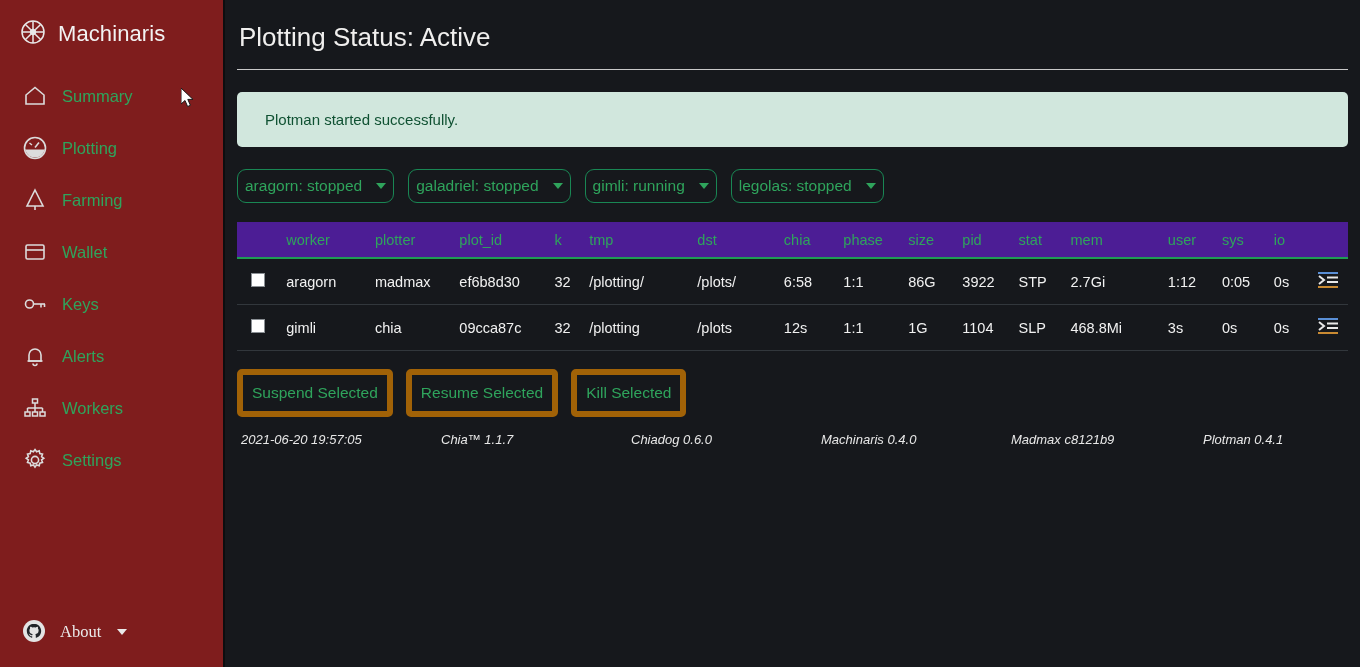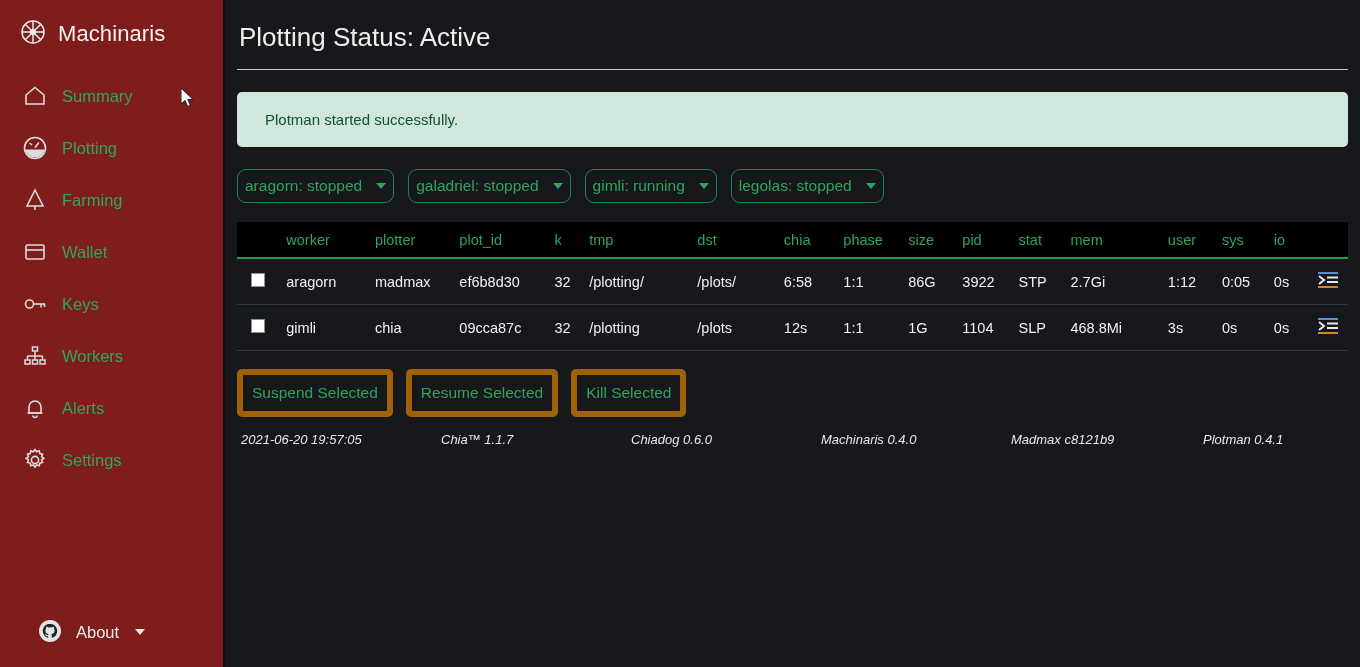--- a/index.html
+++ b/index.html
@@ -27,21 +27,21 @@
   .nav { margin-top: 16px; display: flex; flex-direction: column; }
   .nav-item {
     display: flex; align-items: center; gap: 14px;
     height: 52px; padding-left: 22px; cursor: pointer;
   }
   .nav-label { color: #2fa45c; font-size: 16.5px; }
   .nav-icon { width: 26px; height: 26px; display:block; flex: 0 0 26px; }
   .about-wrap { position: absolute; left: 0; bottom: 18px; width: 100%; }
   .about-item {
     display: flex; align-items: center; gap: 12px;
-    padding-left: 38px; height: 34px; cursor: pointer;
+    padding-left: 22px; height: 34px; cursor: pointer; font-family: Liberation Serif, serif;
   }
   .about-label { color: #eaeaea; font-size: 16.5px; }
   .caret {
     width: 0; height: 0; border-left: 5px solid transparent;
     border-right: 5px solid transparent; border-top: 6px solid currentColor;
     margin-left: 4px; display: inline-block;
   }
   .cursor { position: absolute; left: 181px; top: 88px; }
 
   
@@ -63,21 +63,21 @@
     border: 1px solid #198754; color: #2fa45c;
     background: transparent; border-radius: 9px;
     font-family: "Liberation Sans", sans-serif;
     font-size: 15.5px; padding: 7px 7px;
     display: flex; align-items: center; gap: 10px; cursor: pointer;
   }
   .btn-outline-green .caret { border-top-color: #2fa45c; }
 
   
   table.plots { width: 100%; border-collapse: collapse; table-layout: fixed; }
-  table.plots thead tr { background: #000000; }
+  table.plots thead tr { background: #4c1d95; }
   table.plots thead th {
     color: #2fa45c; font-size: 14.5px; font-weight: 400;
     text-align: left; padding: 10px 6px 9px 6px;
     border-bottom: 2px solid #1f9c54;
   }
   table.plots tbody td {
     color: #f1f1f1; font-size: 14.5px; font-weight: 400;
     text-align: left; padding: 12px 6px;
     border-bottom: 1px solid #32373c;
   }
@@ -196,44 +196,44 @@
             <line x1="19" y1="13" x2="19" y2="16.5"></line>
             <line x1="22.5" y1="13" x2="22.5" y2="16"></line>
           </svg>
         </span>
         <span class="nav-label">Keys</span>
       </div>
 
 
       <div class="nav-item">
         <span class="nav-icon">
+          <svg width="26" height="26" viewBox="0 0 26 26" fill="none" stroke="#dcdcdc" stroke-width="1.6">
+            <path d="M7 18 V12 a6 6 0 0 1 12 0 v6 Z"></path>
+            <line x1="5.5" y1="18" x2="20.5" y2="18"></line>
+            <path d="M11 20.5 a2 2 0 0 0 4 0"></path>
+          </svg>
+        </span>
+        <span class="nav-label">Alerts</span>
+      </div>
+
+      <div class="nav-item">
+        <span class="nav-icon">
           <svg width="26" height="26" viewBox="0 0 26 26" fill="none" stroke="#dcdcdc" stroke-width="1.5">
             <rect x="10.5" y="4" width="5" height="4"></rect>
             <rect x="3" y="17" width="5" height="4"></rect>
             <rect x="10.5" y="17" width="5" height="4"></rect>
             <rect x="18" y="17" width="5" height="4"></rect>
             <line x1="13" y1="8" x2="13" y2="13"></line>
             <line x1="5.5" y1="13" x2="20.5" y2="13"></line>
             <line x1="5.5" y1="13" x2="5.5" y2="17"></line>
             <line x1="13" y1="13" x2="13" y2="17"></line>
             <line x1="20.5" y1="13" x2="20.5" y2="17"></line>
           </svg>
         </span>
         <span class="nav-label">Workers</span>
-      </div>
-
-      <div class="nav-item">
-        <span class="nav-icon">
-          <svg width="26" height="26" viewBox="0 0 26 26" fill="none" stroke="#dcdcdc" stroke-width="1.6">
-            <path d="M7 18 V12 a6 6 0 0 1 12 0 v6 Z"></path>
-            <line x1="5.5" y1="18" x2="20.5" y2="18"></line>
-            <path d="M11 20.5 a2 2 0 0 0 4 0"></path>
-          </svg>
-        </span>
-        <span class="nav-label">Alerts</span>
       </div>
 
       <div class="nav-item">
         <span class="nav-icon">
           <svg width="26" height="26" viewBox="0 0 26 26" fill="none" stroke="#dcdcdc" stroke-width="1.6">
             <circle cx="13" cy="13" r="3.6"></circle>
             <path d="M13 2.5 l1.6 2.2 2.6-.9 .6 2.7 2.7 .6 -.9 2.6 2.2 1.6 -2.2 1.6 .9 2.6 -2.7 .6 -.6 2.7 -2.6-.9 -1.6 2.2 -1.6-2.2 -2.6 .9 -.6-2.7 -2.7-.6 .9-2.6 -2.2-1.6 2.2-1.6 -.9-2.6 2.7-.6 .6-2.7 2.6 .9 Z"></path>
           </svg>
         </span>
         <span class="nav-label">Settings</span>

